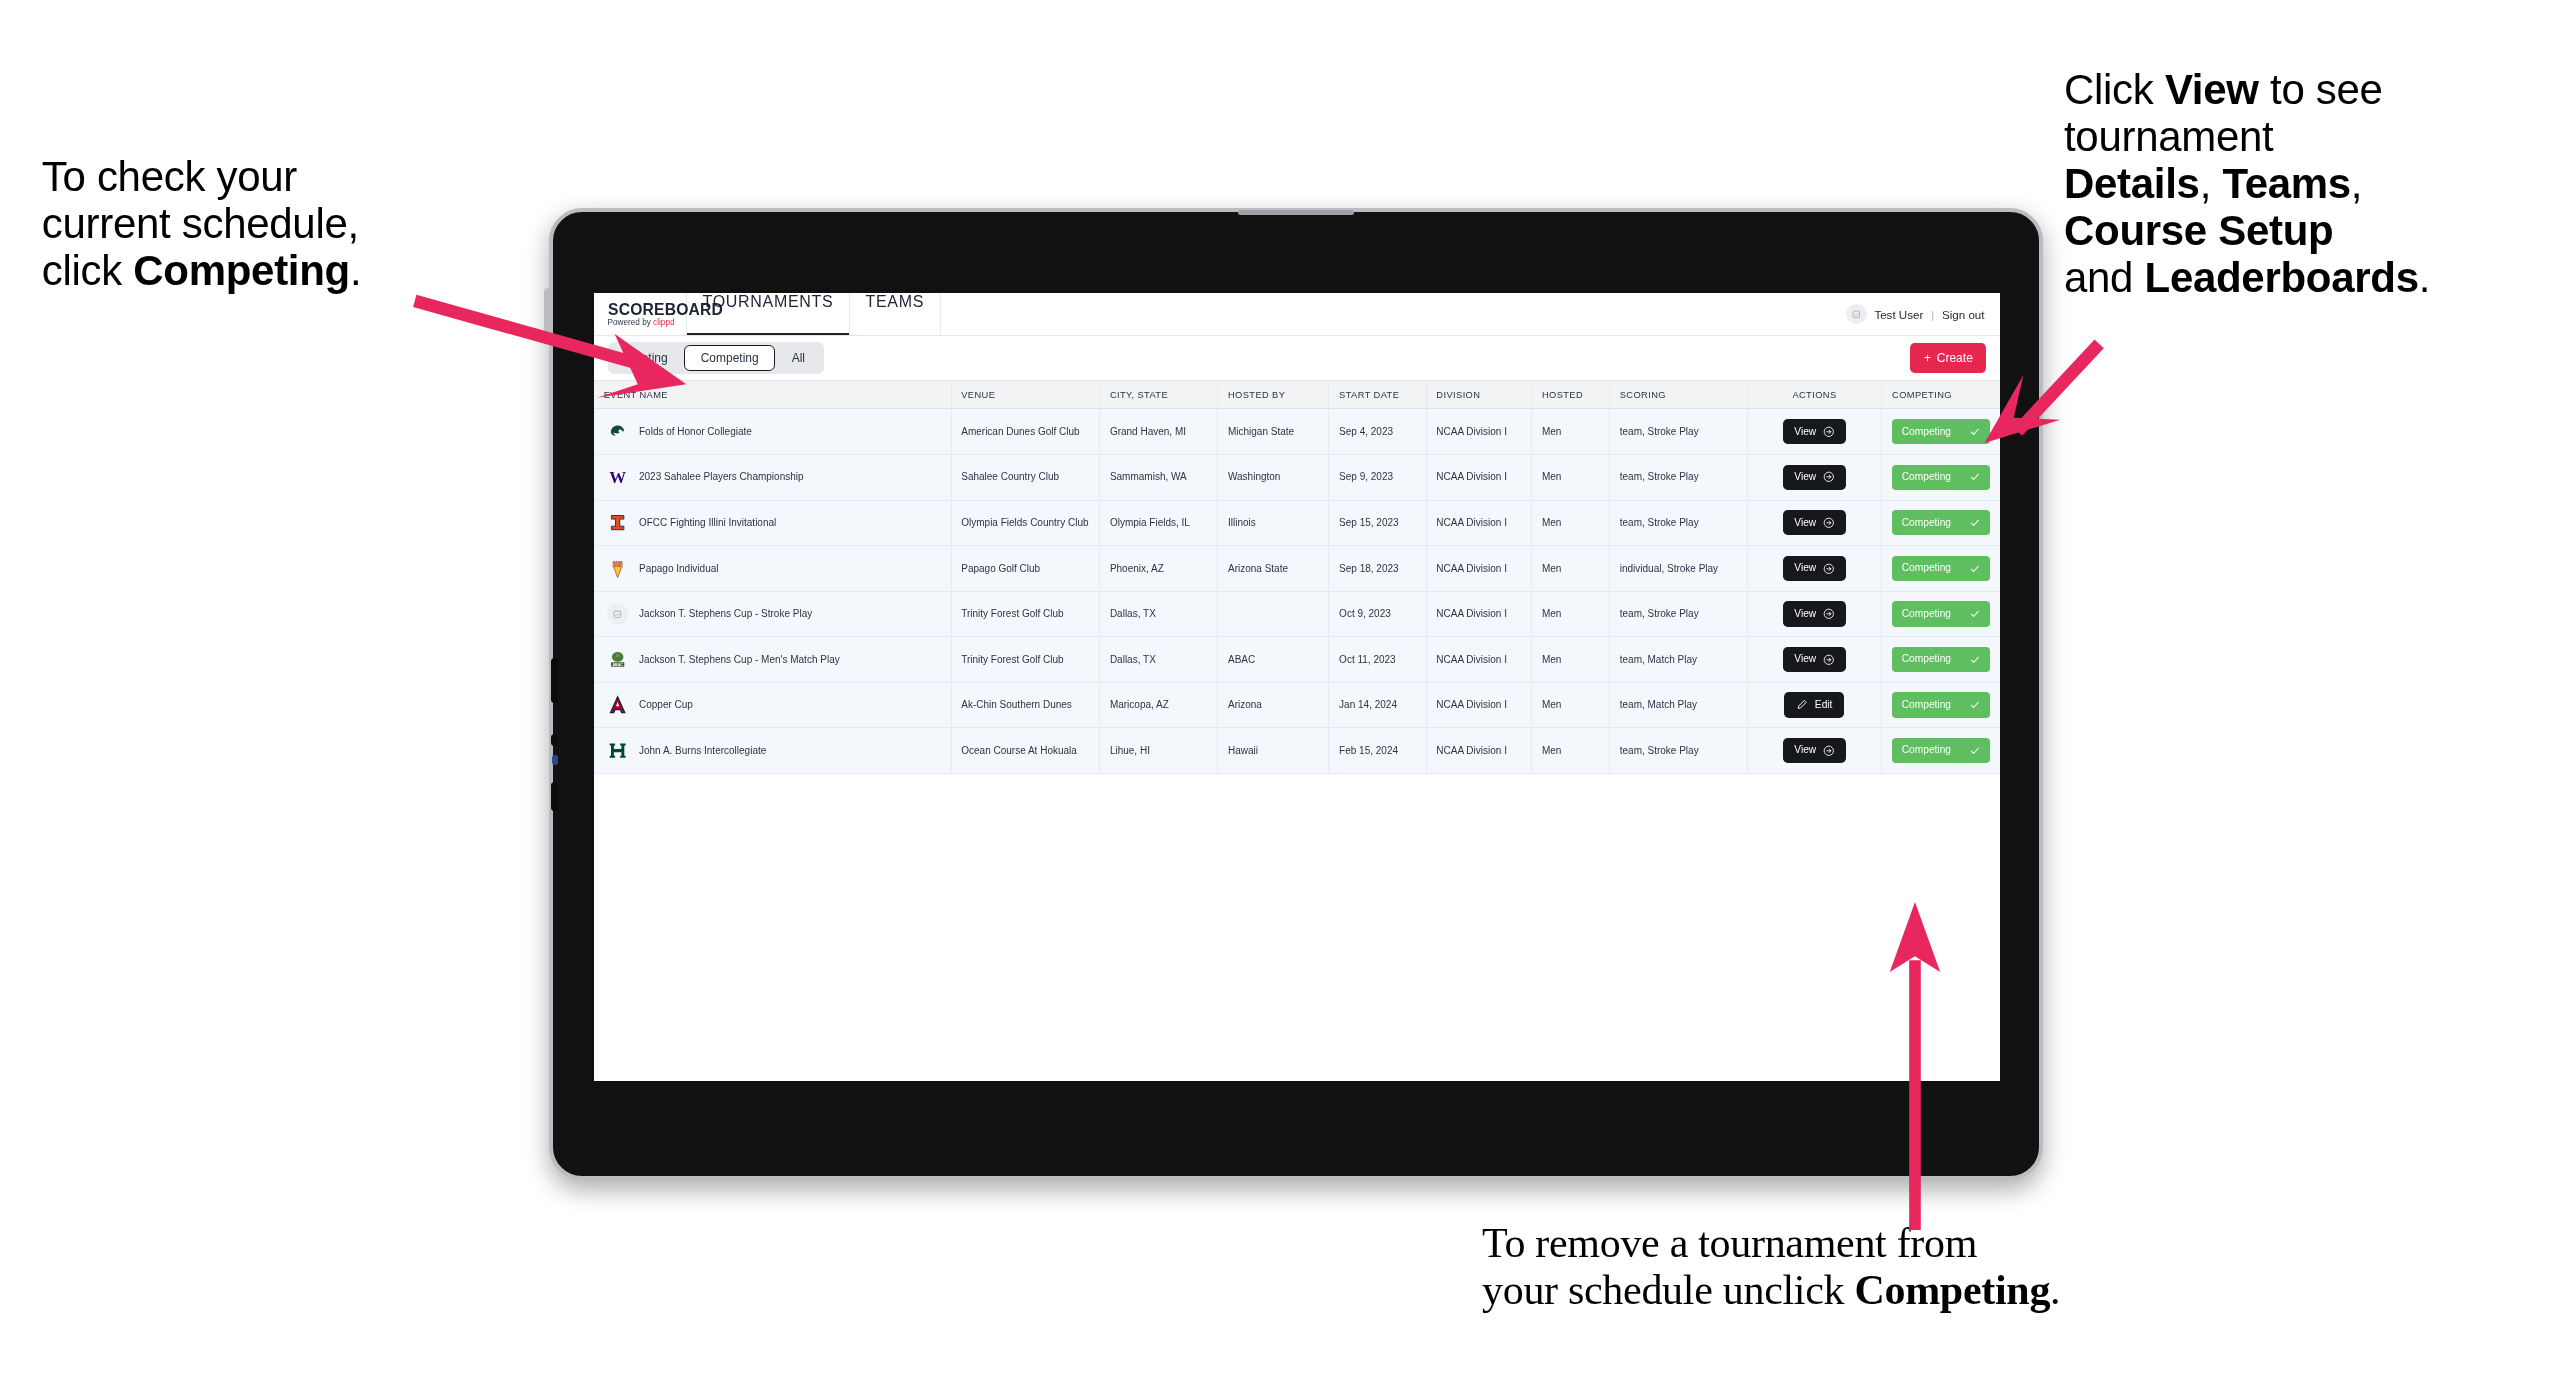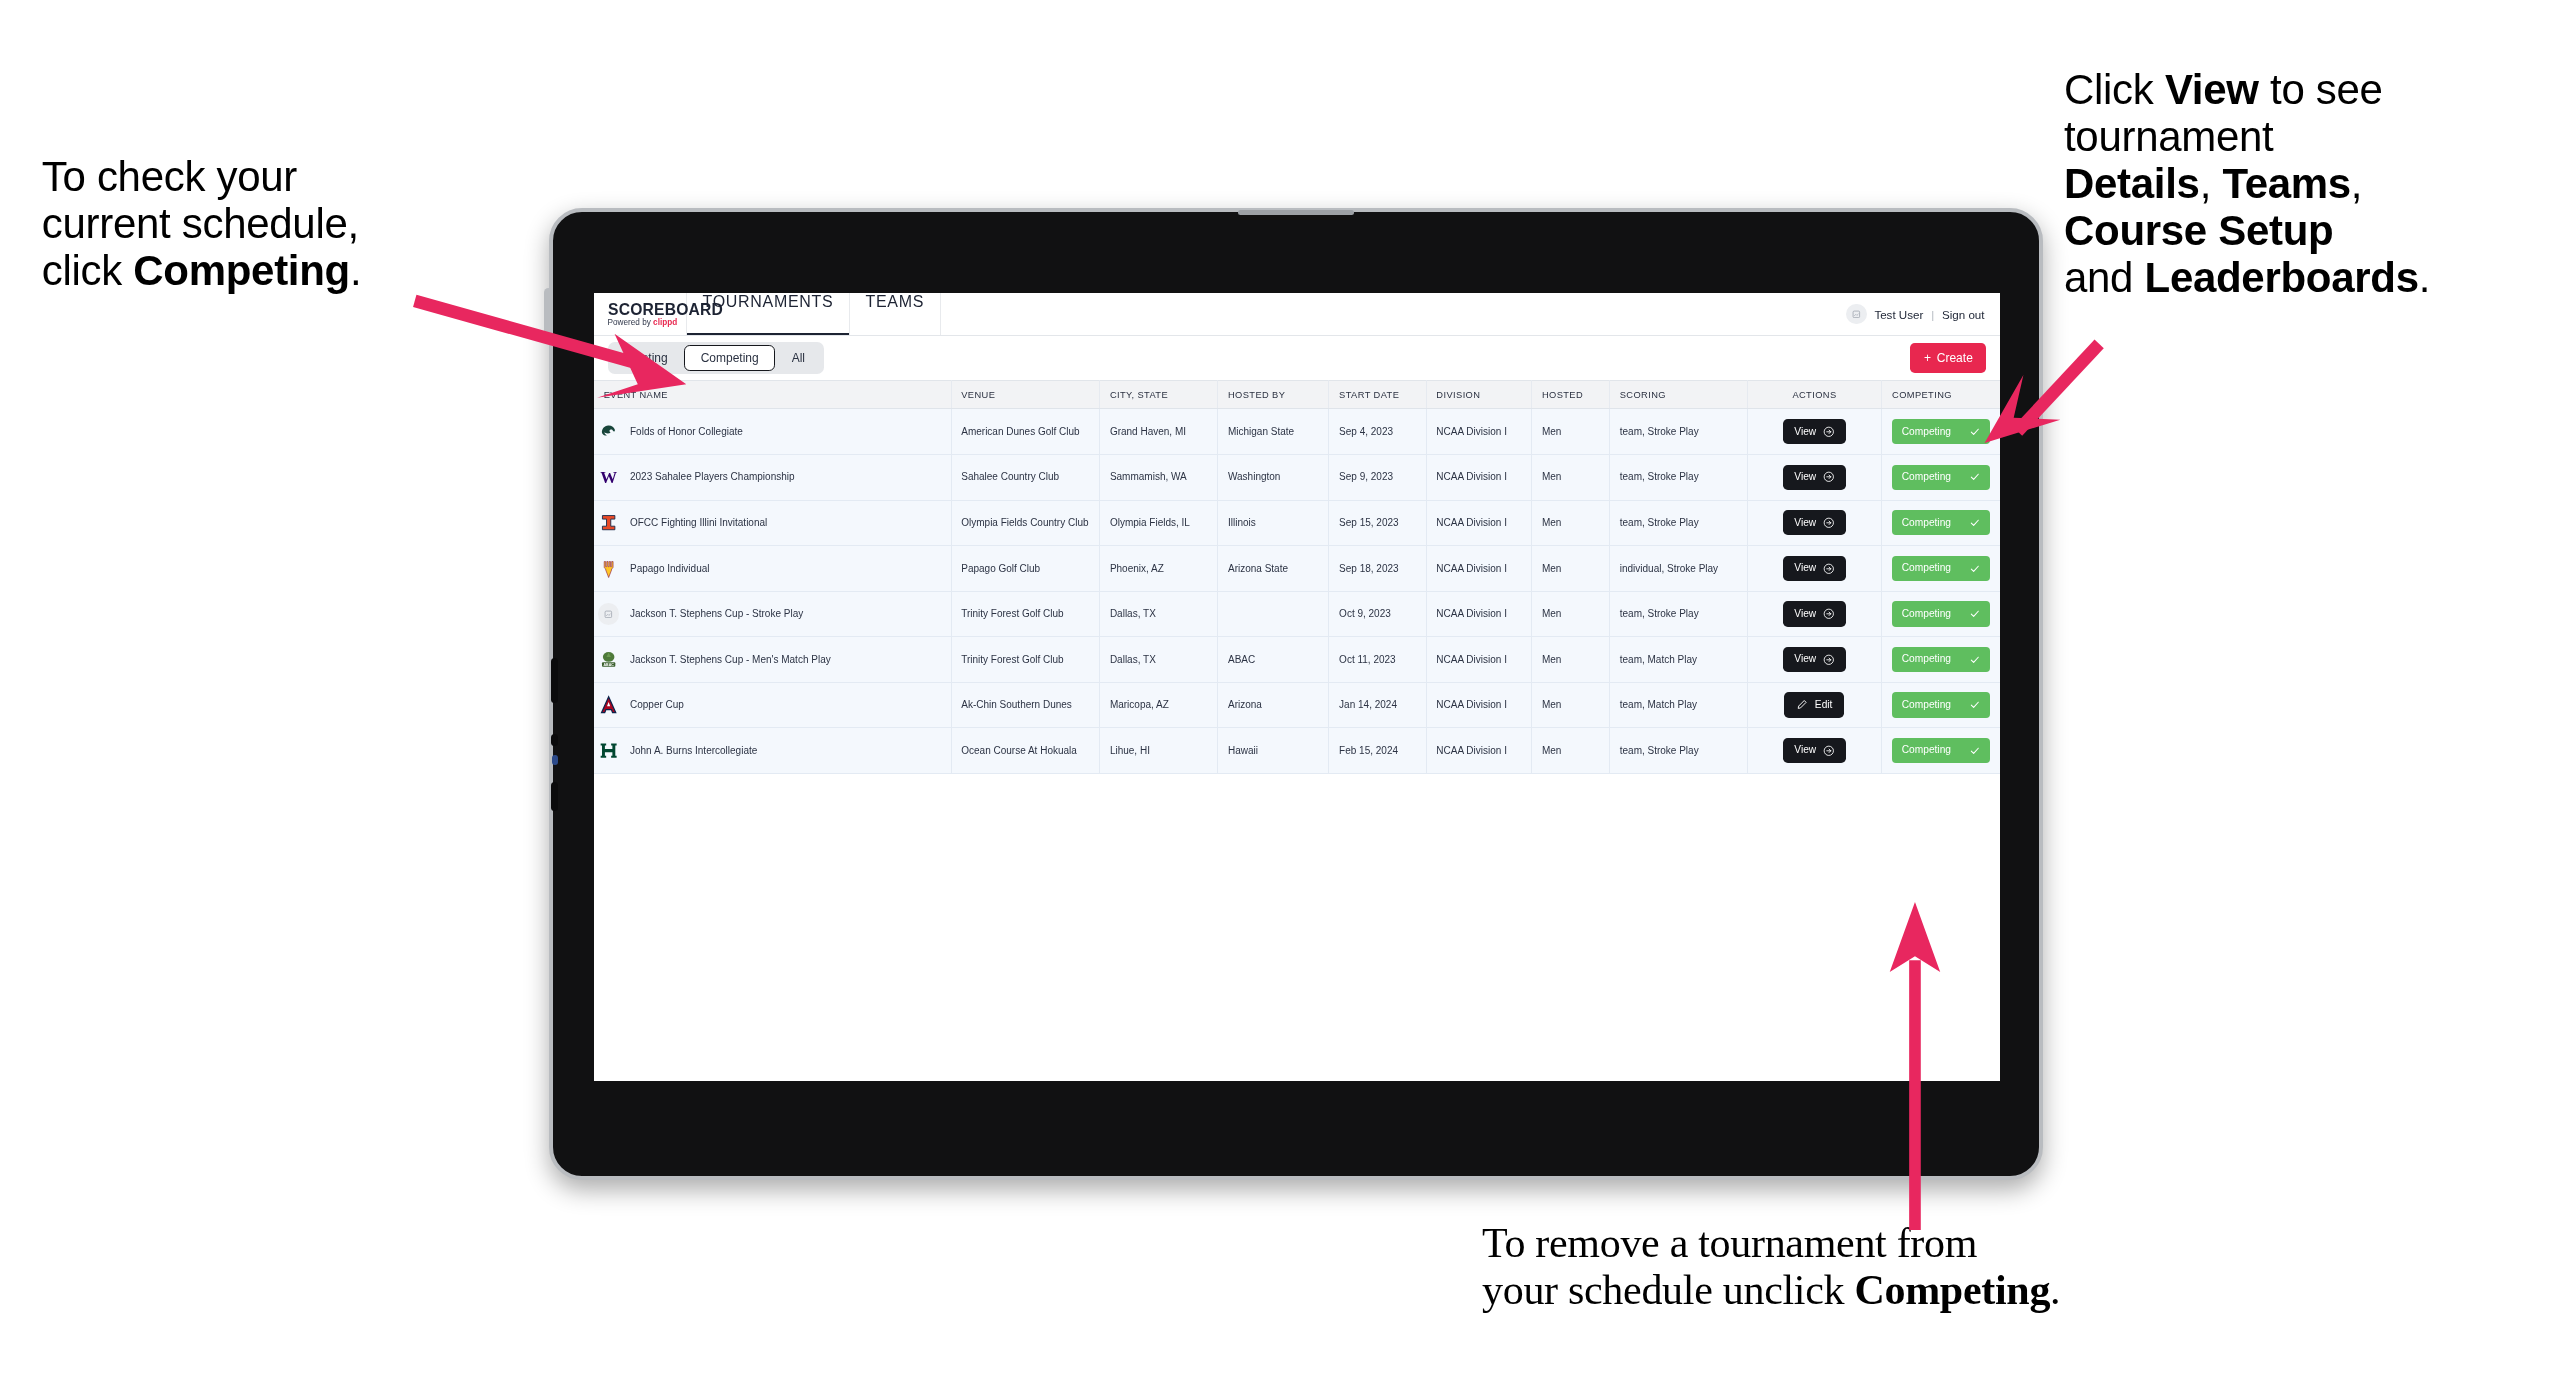--- a/index.html
+++ b/index.html
@@ -70,21 +70,21 @@
     width: 93px; padding-left: 13.6px;
     display: flex; flex-direction: column; justify-content: center;
     border-right: 1px solid #e8eaed;
   }
   .logo-main {
     font-family: "Liberation Sans Narrow","Liberation Sans", sans-serif;
     font-weight: 700; font-size: 16.5px; letter-spacing: 0.2px;
     color: #1d2333; line-height: 1; transform: scaleX(0.95); transform-origin: left;
   }
   .logo-sub { font-size: 8.2px; color: #30374a; margin-top: 1.9px; line-height: 1; }
-  .logo-sub .brand { color: #e8274f; font-weight: 700; }
+  .logo-sub .brand { color: #e8274f; font-weight: 400; }
 
   .navtab {
     display: flex; align-items: flex-start; justify-content: center;
     padding: 0 15.5px;
     font-size: 16px; letter-spacing: 0.7px; color: #1d2333;
     border-right: 1px solid #e8eaed;
     cursor: pointer; position: relative;
   }
   .navtab.active::after {
     content: ""; position: absolute; left: 0; right: 0; bottom: 0;
@@ -139,21 +139,21 @@
   tbody td {
     background: #f4f8fd;
     font-size: 10px; color: #2c3344;
     padding: 9.7px 9.7px;
     border-bottom: 1px solid #e3eaf3;
     border-right: 1px solid #e3eaf3;
     vertical-align: middle;
     line-height: 1.35;
   }
   tbody td:last-child { border-right: none; }
-  td.evname { padding-left: 4px; }
+  td.evname { padding-left: 13px; }
   .ev-inner { display: flex; align-items: center; gap: 10.7px; }
   .logo-badge {
     width: 21.3px; height: 21.3px; flex: 0 0 21.3px;
     display: flex; align-items: center; justify-content: center;
     font-weight: 700; font-size: 16.5px; line-height: 1;
   }
   .logo-badge svg { display: block; }
   .ph-badge {
     width: 21.3px; height: 21.3px; border-radius: 50%; background: #eceef1;
     display:flex; align-items:center; justify-content:center; color:#9aa1ac; font-size:8.7px;

